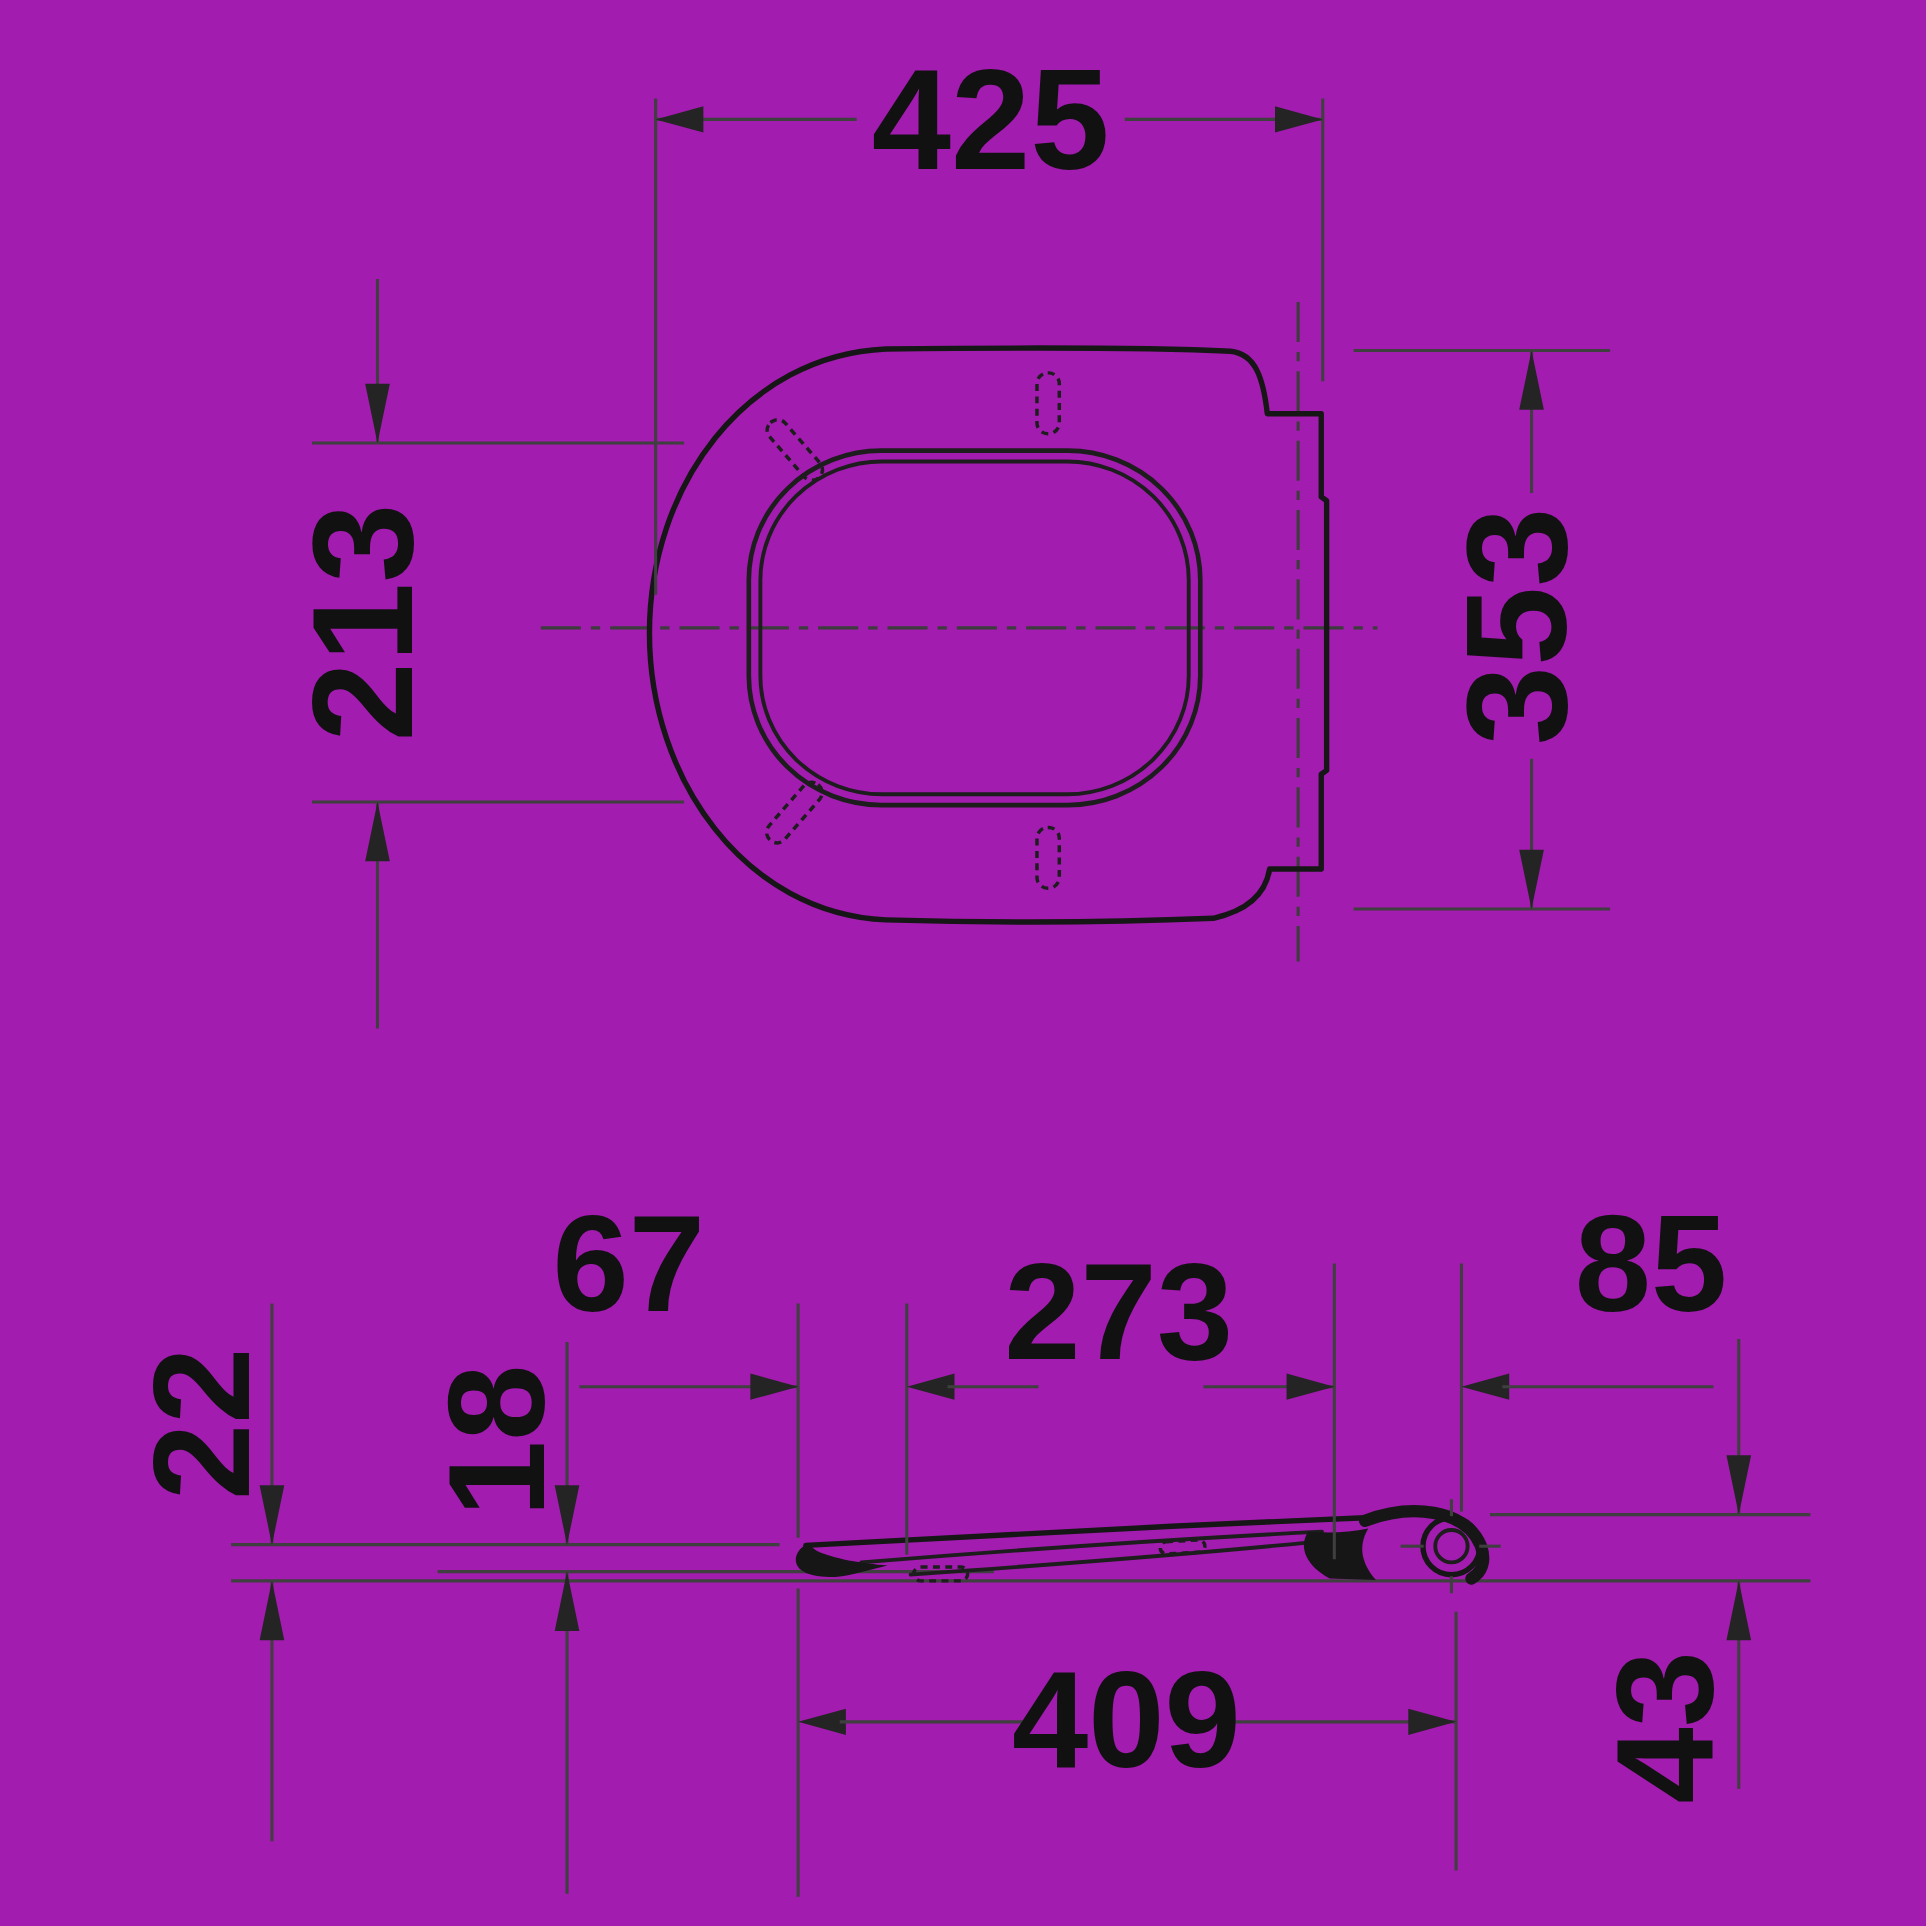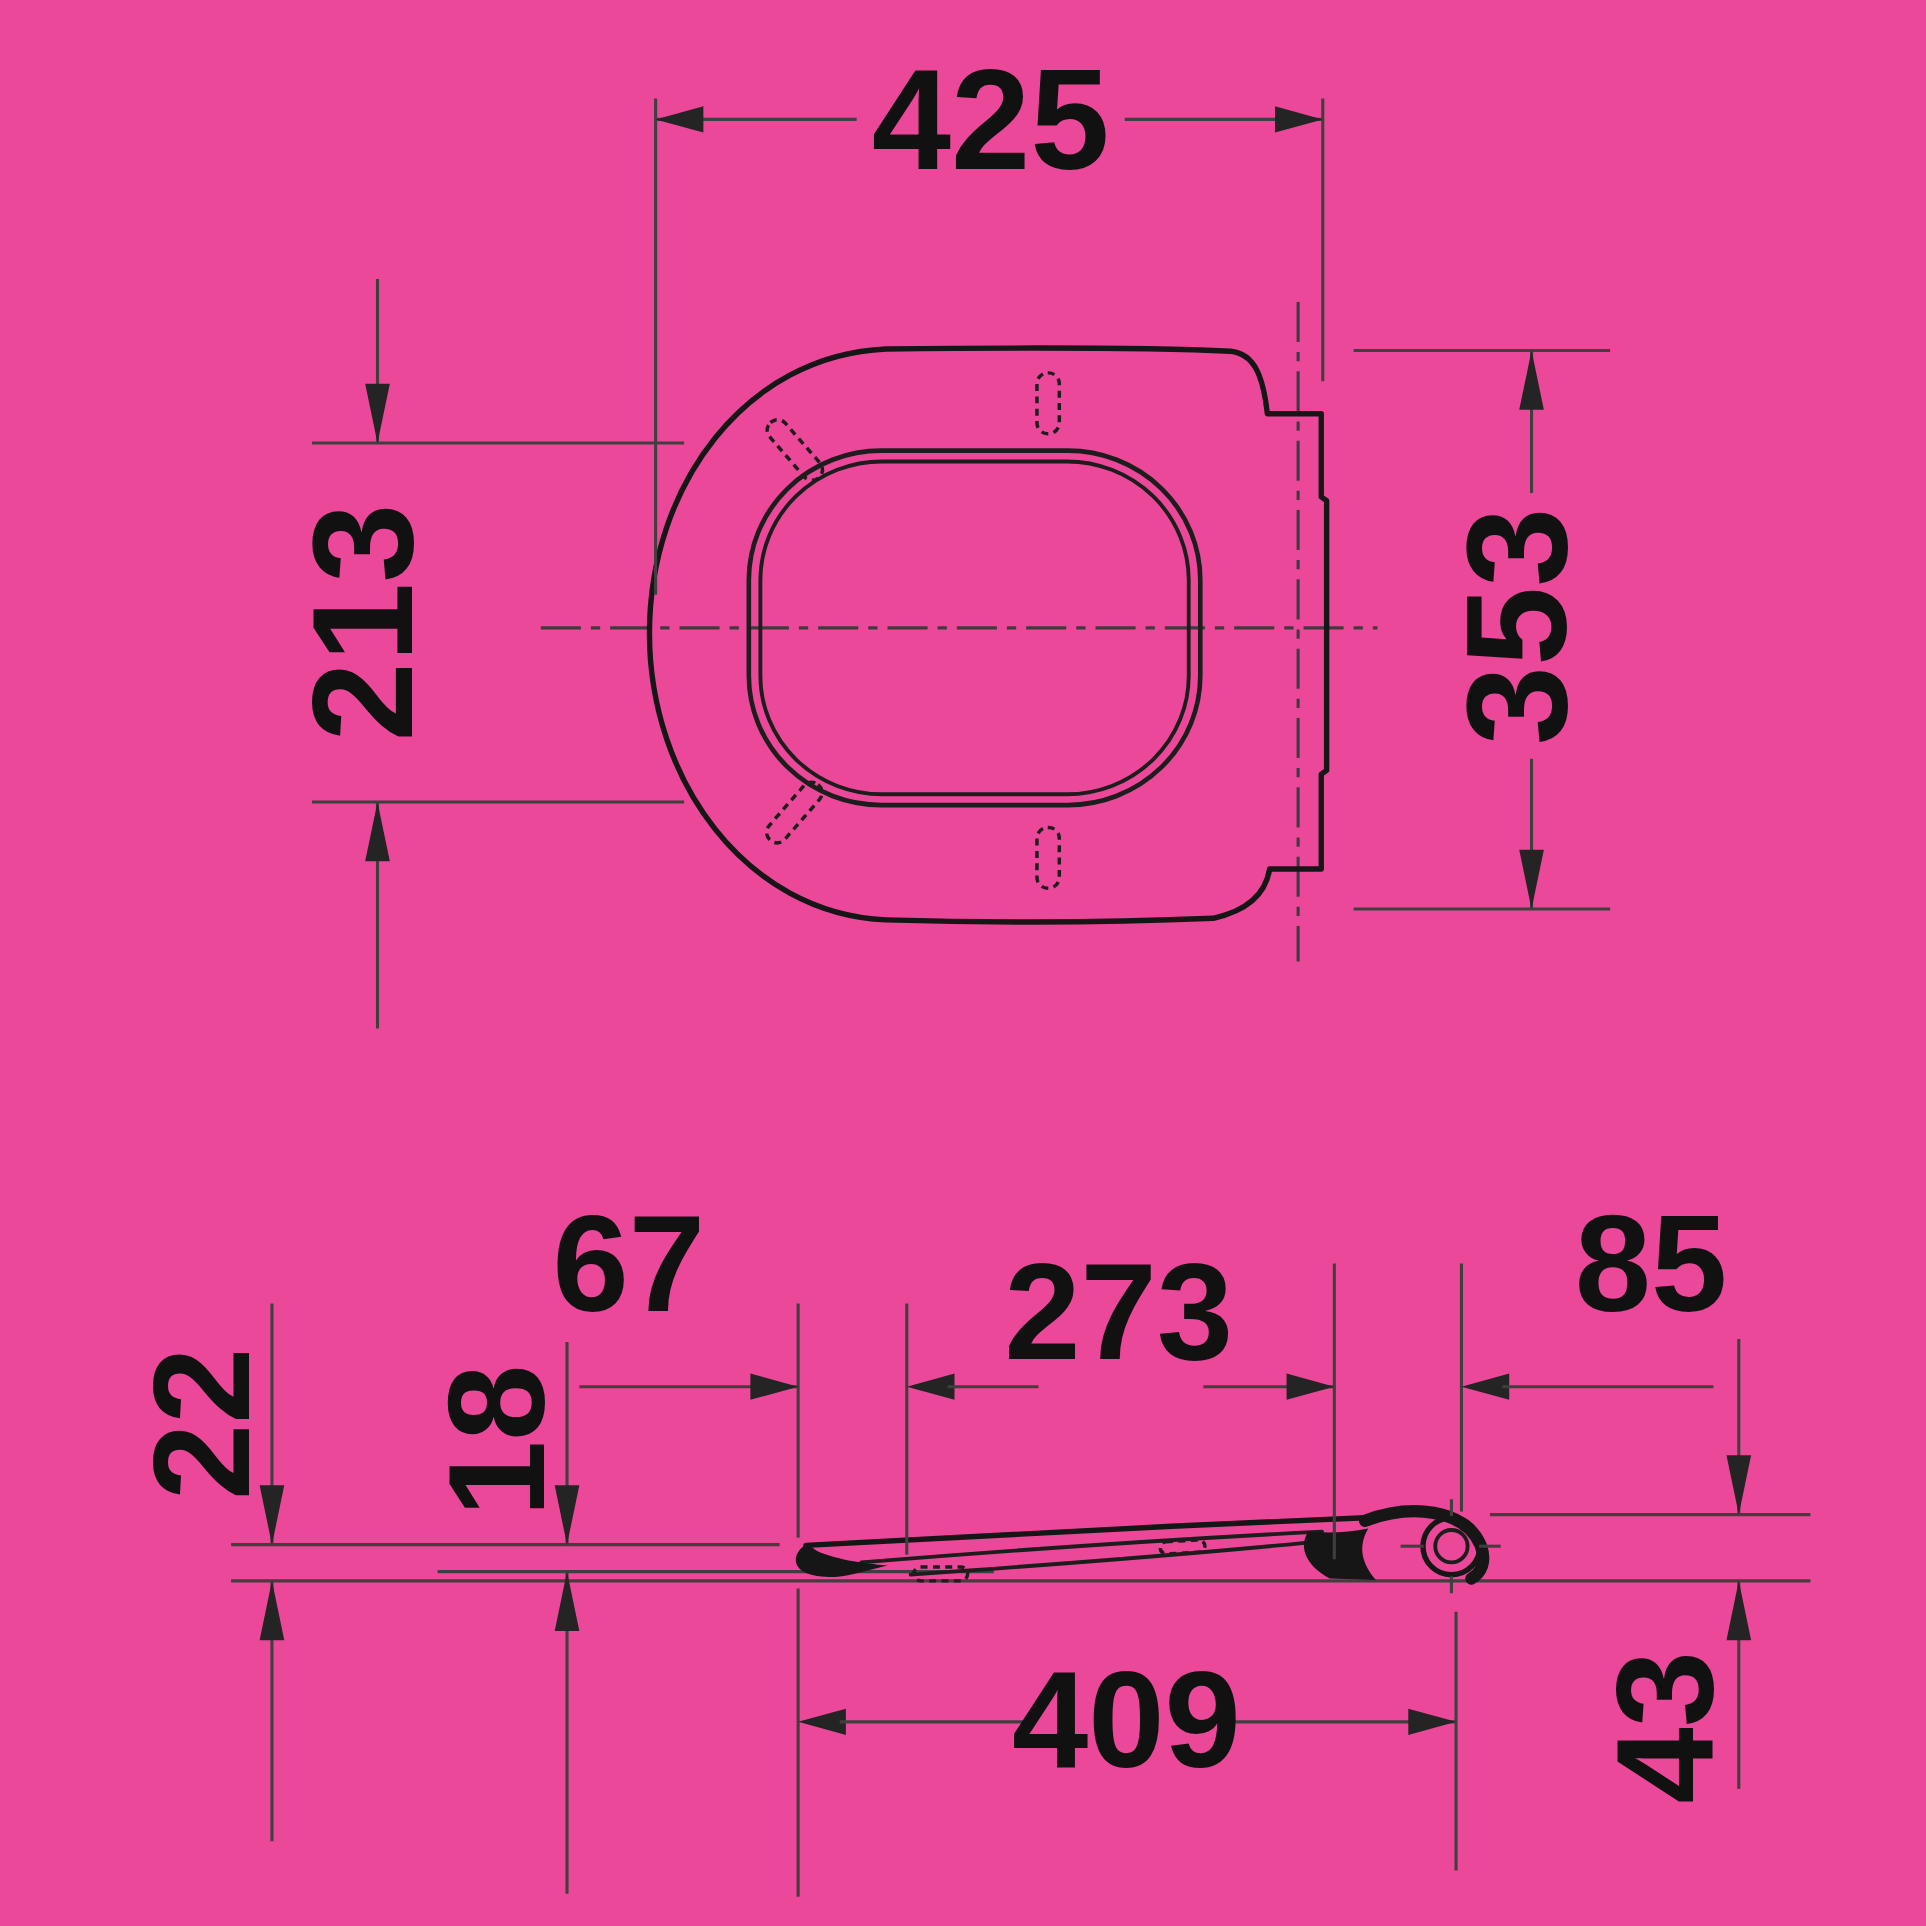--- a/index.html
+++ b/index.html
@@ -6,21 +6,21 @@
     margin: 0;
     padding: 0;
     background: #ffffff;
     width: 100%;
     height: 100%;
   }
   .sheet {
     position: relative;
     width: 100%;
     height: 100%;
-    background: #ec4899;
+    background: #a21caf;
     overflow: hidden;
   }
   svg {
     display: block;
     width: 100%;
     height: 100%;
   }
   
   .obj {
     fill: none;

